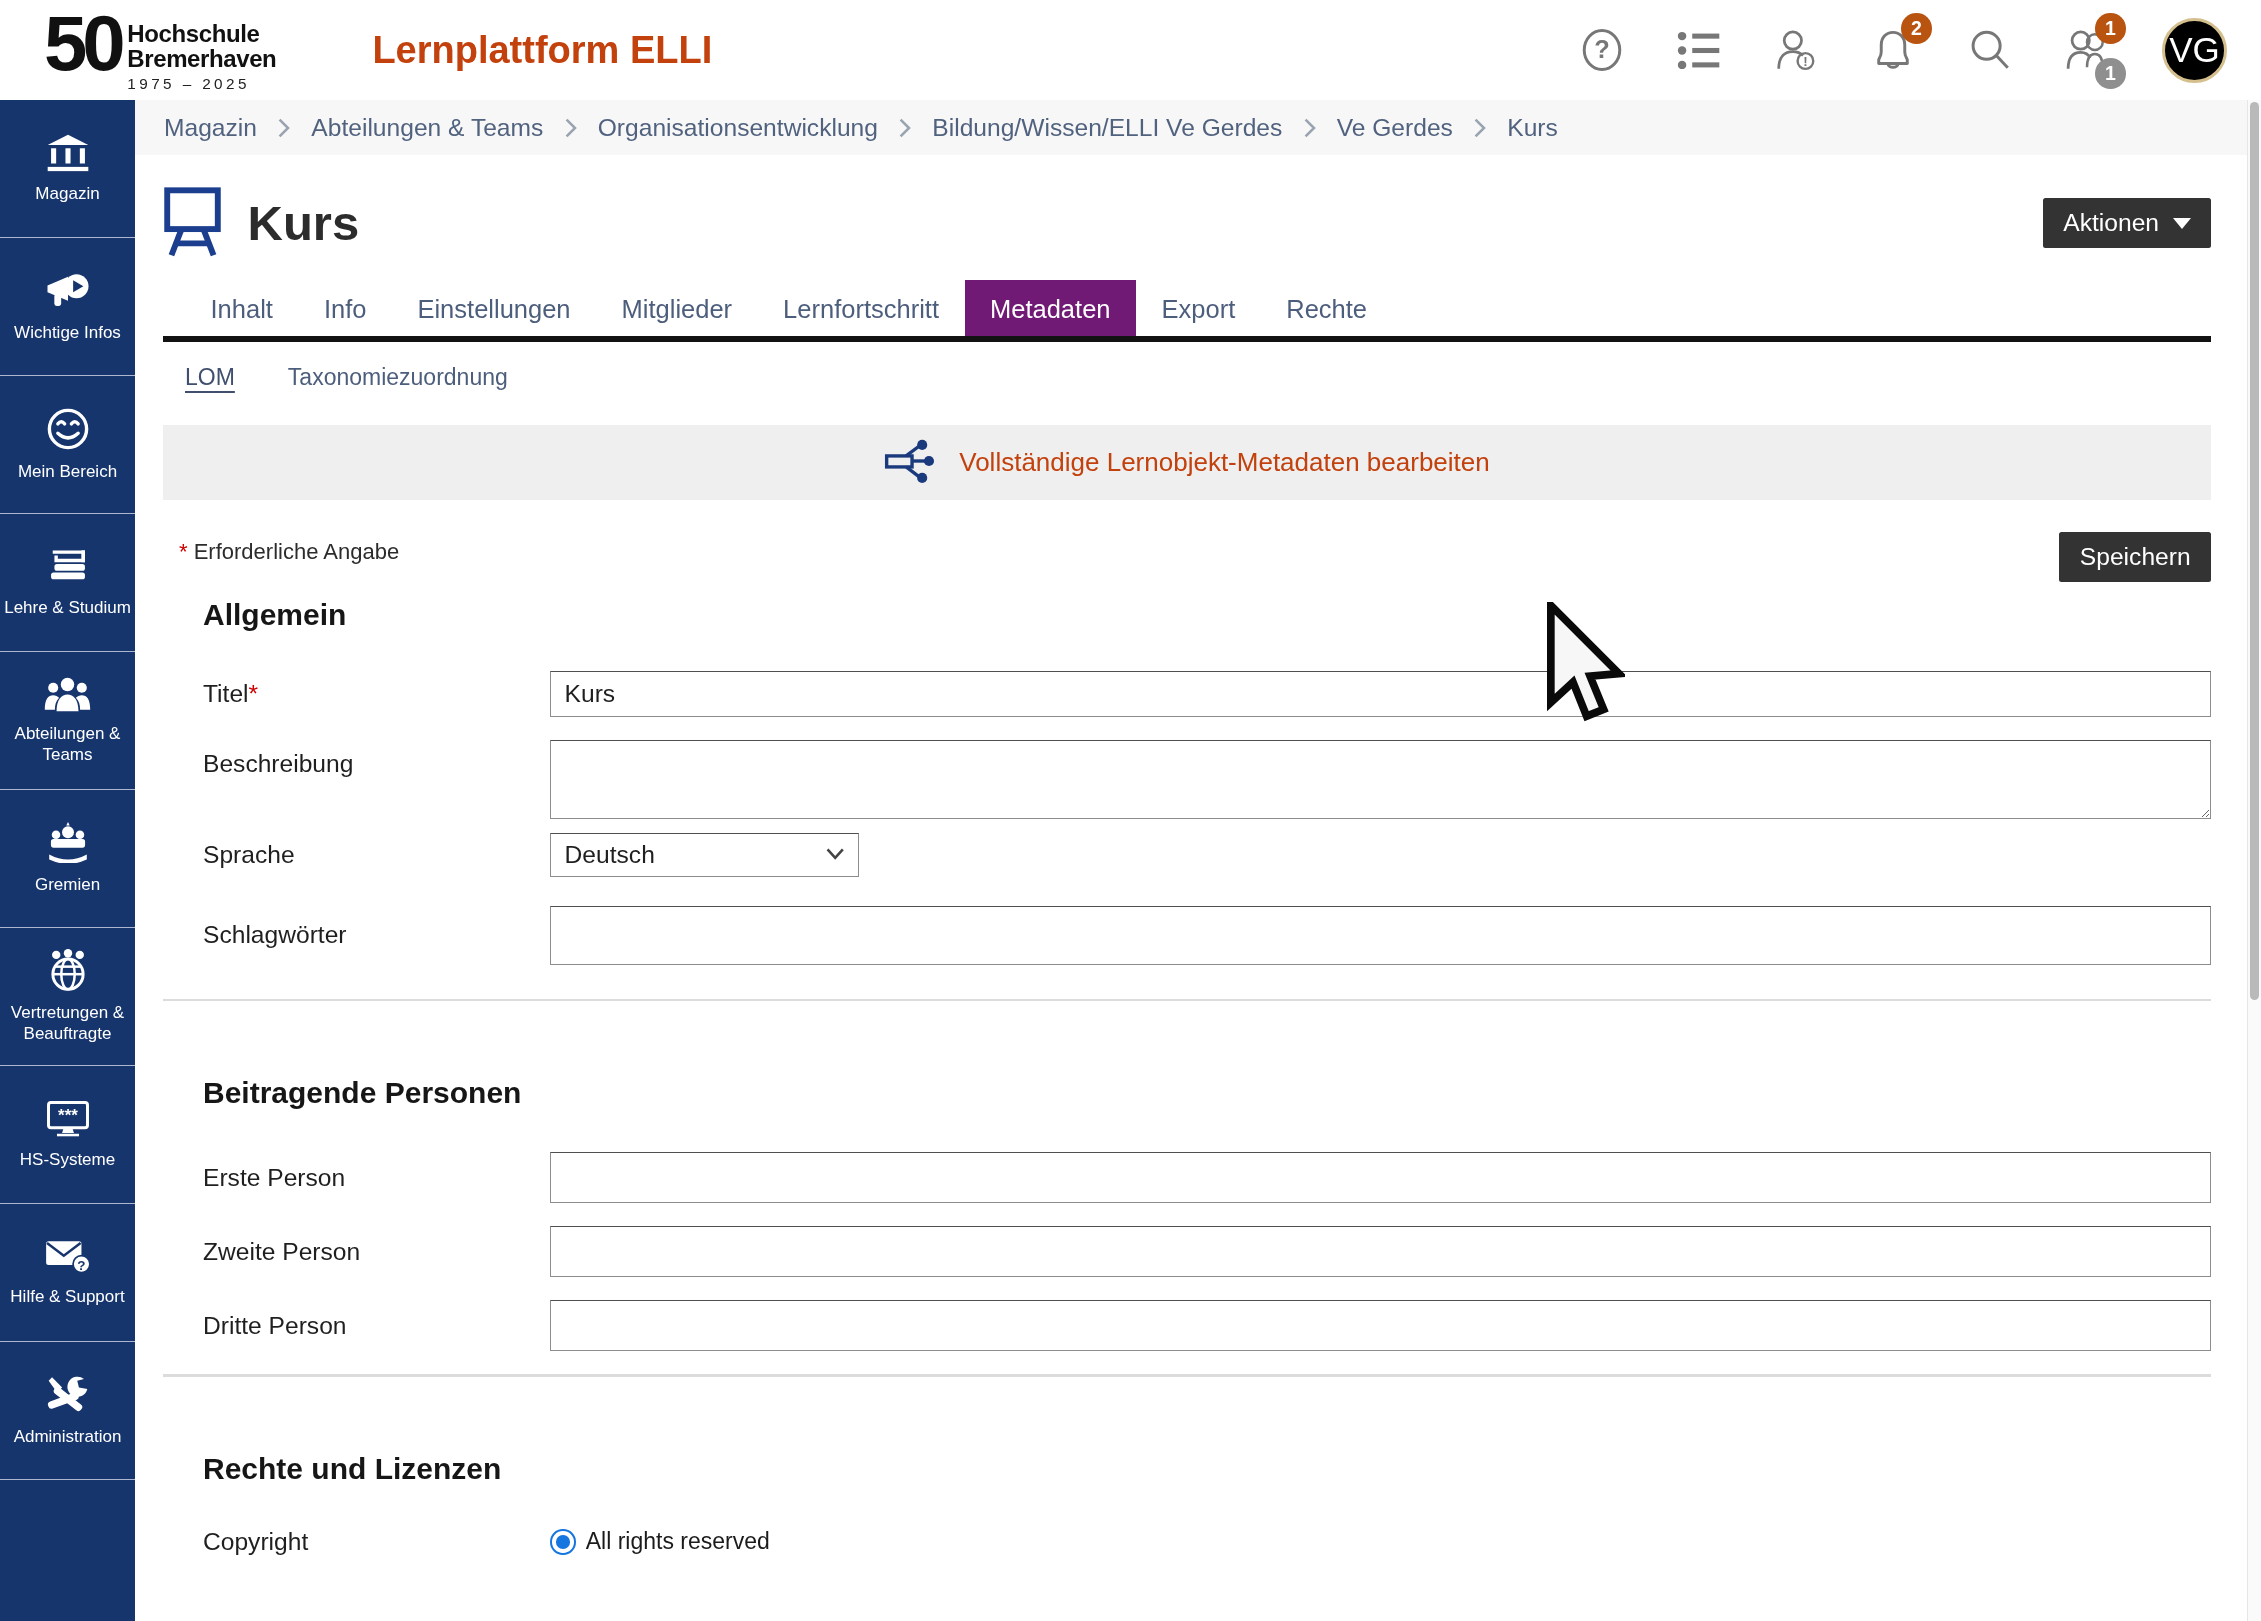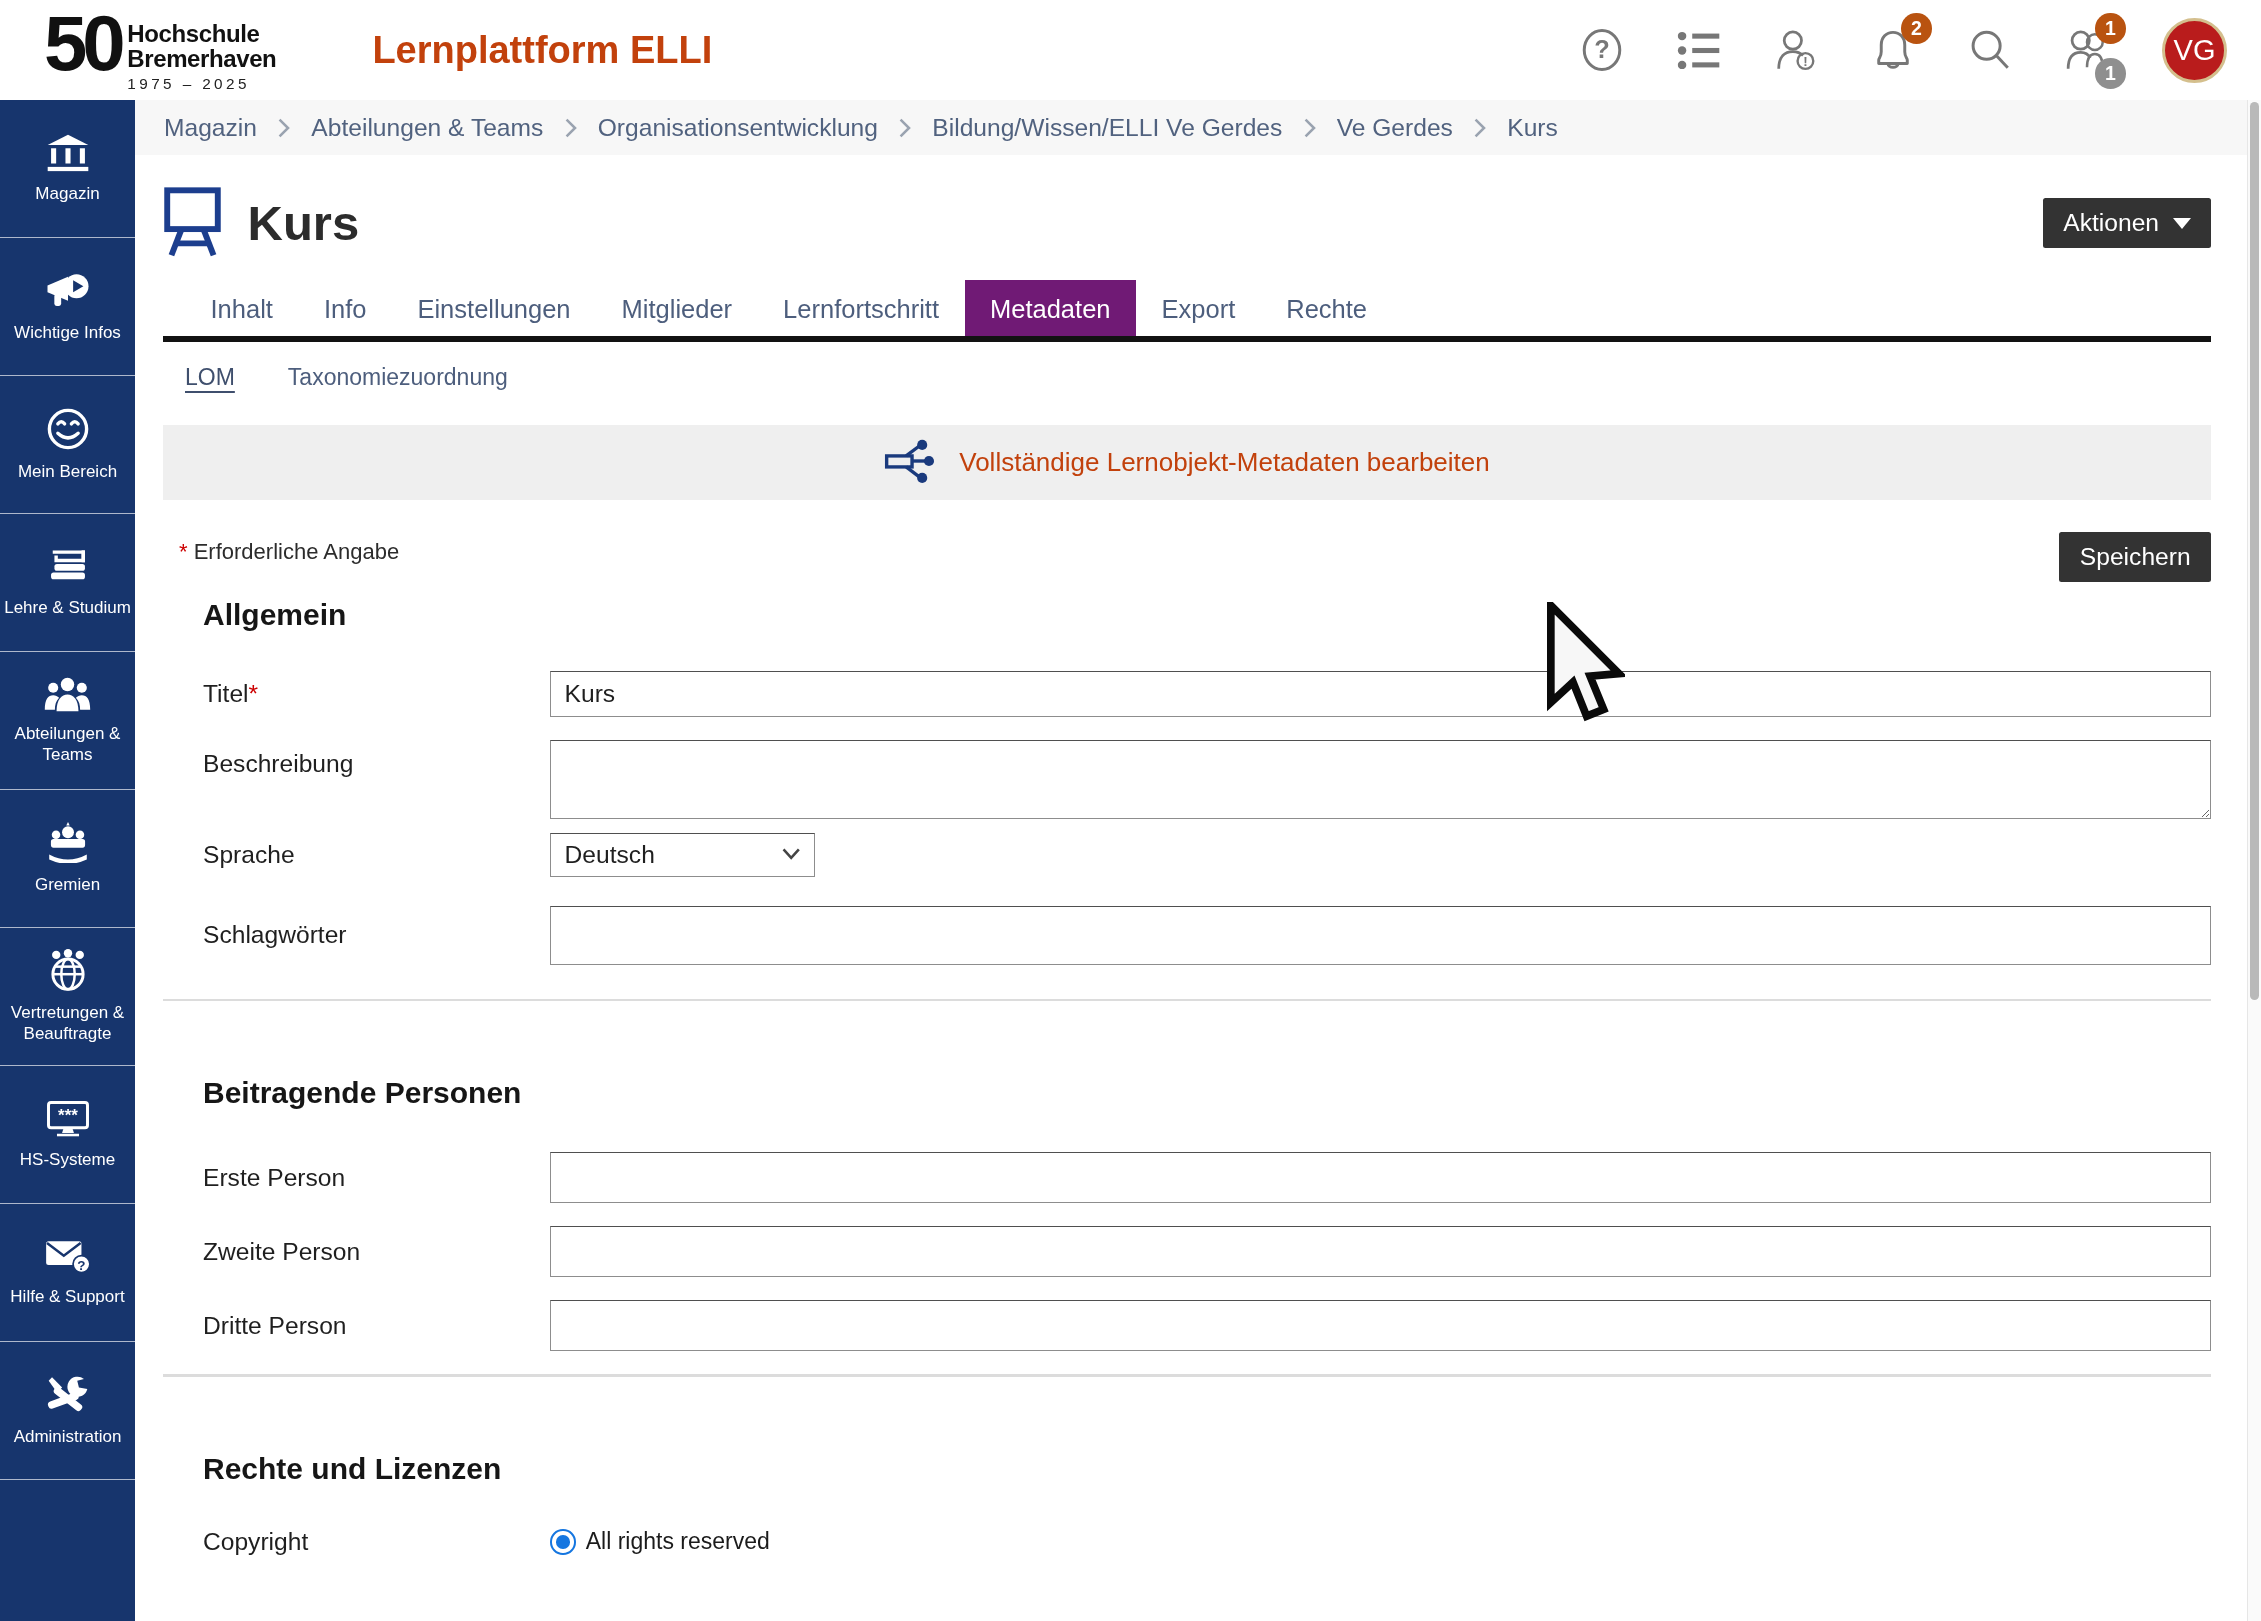--- a/index.html
+++ b/index.html
@@ -15,22 +15,22 @@
   .logo-line { font-size:24px; font-weight:bold; line-height:24.6px; letter-spacing:-0.4px; }
   .logo-years { font-size:15.3px; letter-spacing:3.4px; margin-top:3.4px; color:#222; }
   .app-title { font-size:38px; font-weight:bold; margin-left:96px; color:#c2410c; }
   .header-icons { margin-left:auto; display:flex; align-items:center; gap:53px; }
   .hicon { position:relative; width:44px; height:44px; display:flex; align-items:center; justify-content:center; }
   .hicon svg { display:block; }
   .badge { position:absolute; min-width:31px; height:31px; border-radius:15.3px;
     background:#b95310; color:#fff; font-size:19.5px; font-weight:bold;
     display:flex; align-items:center; justify-content:center; top:-15.3px; right:-17px; }
   .badge.gray { background:#8f8f8f; top:auto; bottom:-17px; }
-  .avatar { width:65px; height:65px; border-radius:50%; background:#b91c1c;
-    border:3.4px solid #d4bf8d; color:#fff; font-size:29px;
+  .avatar { width:65px; height:65px; border-radius:50%; background:#000000;
+    border:3.4px solid #d4bf8d; color:#fff; font-size:35px;
     display:flex; align-items:center; justify-content:center; }
 
   
   .body-row { display:flex; height:1521px; }
   .sidebar { width:135px; background:#17356d; display:flex; flex-direction:column; flex-shrink:0; }
   .side-item { height:138px; border-bottom:1.7px solid rgba(255,255,255,0.65);
     display:flex; flex-direction:column; align-items:center; justify-content:center;
     gap:10.2px; cursor:pointer; }
   .side-label { color:#fff; font-size:17px; line-height:21px; text-align:center; padding:0 2.5px; }
   .side-item svg { display:block; }
@@ -72,21 +72,21 @@
   .form-row { display:flex; align-items:center; margin-bottom:23px; }
   .form-row.top { align-items:flex-start; }
   .form-label { width:387px; padding-left:40px; font-size:24.6px; color:#1f1f1f; flex-shrink:0; }
   .form-control { flex:1; }
   .txt { width:100%; height:46px; font-size:24.6px; padding:0 13.6px; color:#1f1f1f;
     background:#fff; border:1.7px solid #8d8d8d; border-top-color:#4f4f4f; outline:none;
     font-family:"Liberation Sans", sans-serif; }
   .txt.tall60 { height:51px; }
   .txt.tall70 { height:59px; }
   textarea.txt { height:79px; padding-top:8.5px; resize:vertical; }
-  .select-wrap { position:relative; width:265px; }
+  .select-wrap { position:relative; width:309px; }
   select.txt { height:44px; appearance:none; -webkit-appearance:none; padding-right:48px; }
   .select-chevron { position:absolute; right:13.6px; top:13.6px; pointer-events:none; }
   .label-pad { padding-top:10.2px; }
 
   .divider { height:2.5px; background:#dcdcdc; margin:34px 0 0 0; }
   .sec-gap { margin-top:75px; }
   .form2 { margin-top:42px; }
 
   .radio-row { display:flex; align-items:center; gap:10.2px; }
   .radio-outer { width:25.5px; height:25.5px; border-radius:50%; border:2.5px solid #1576e0;

